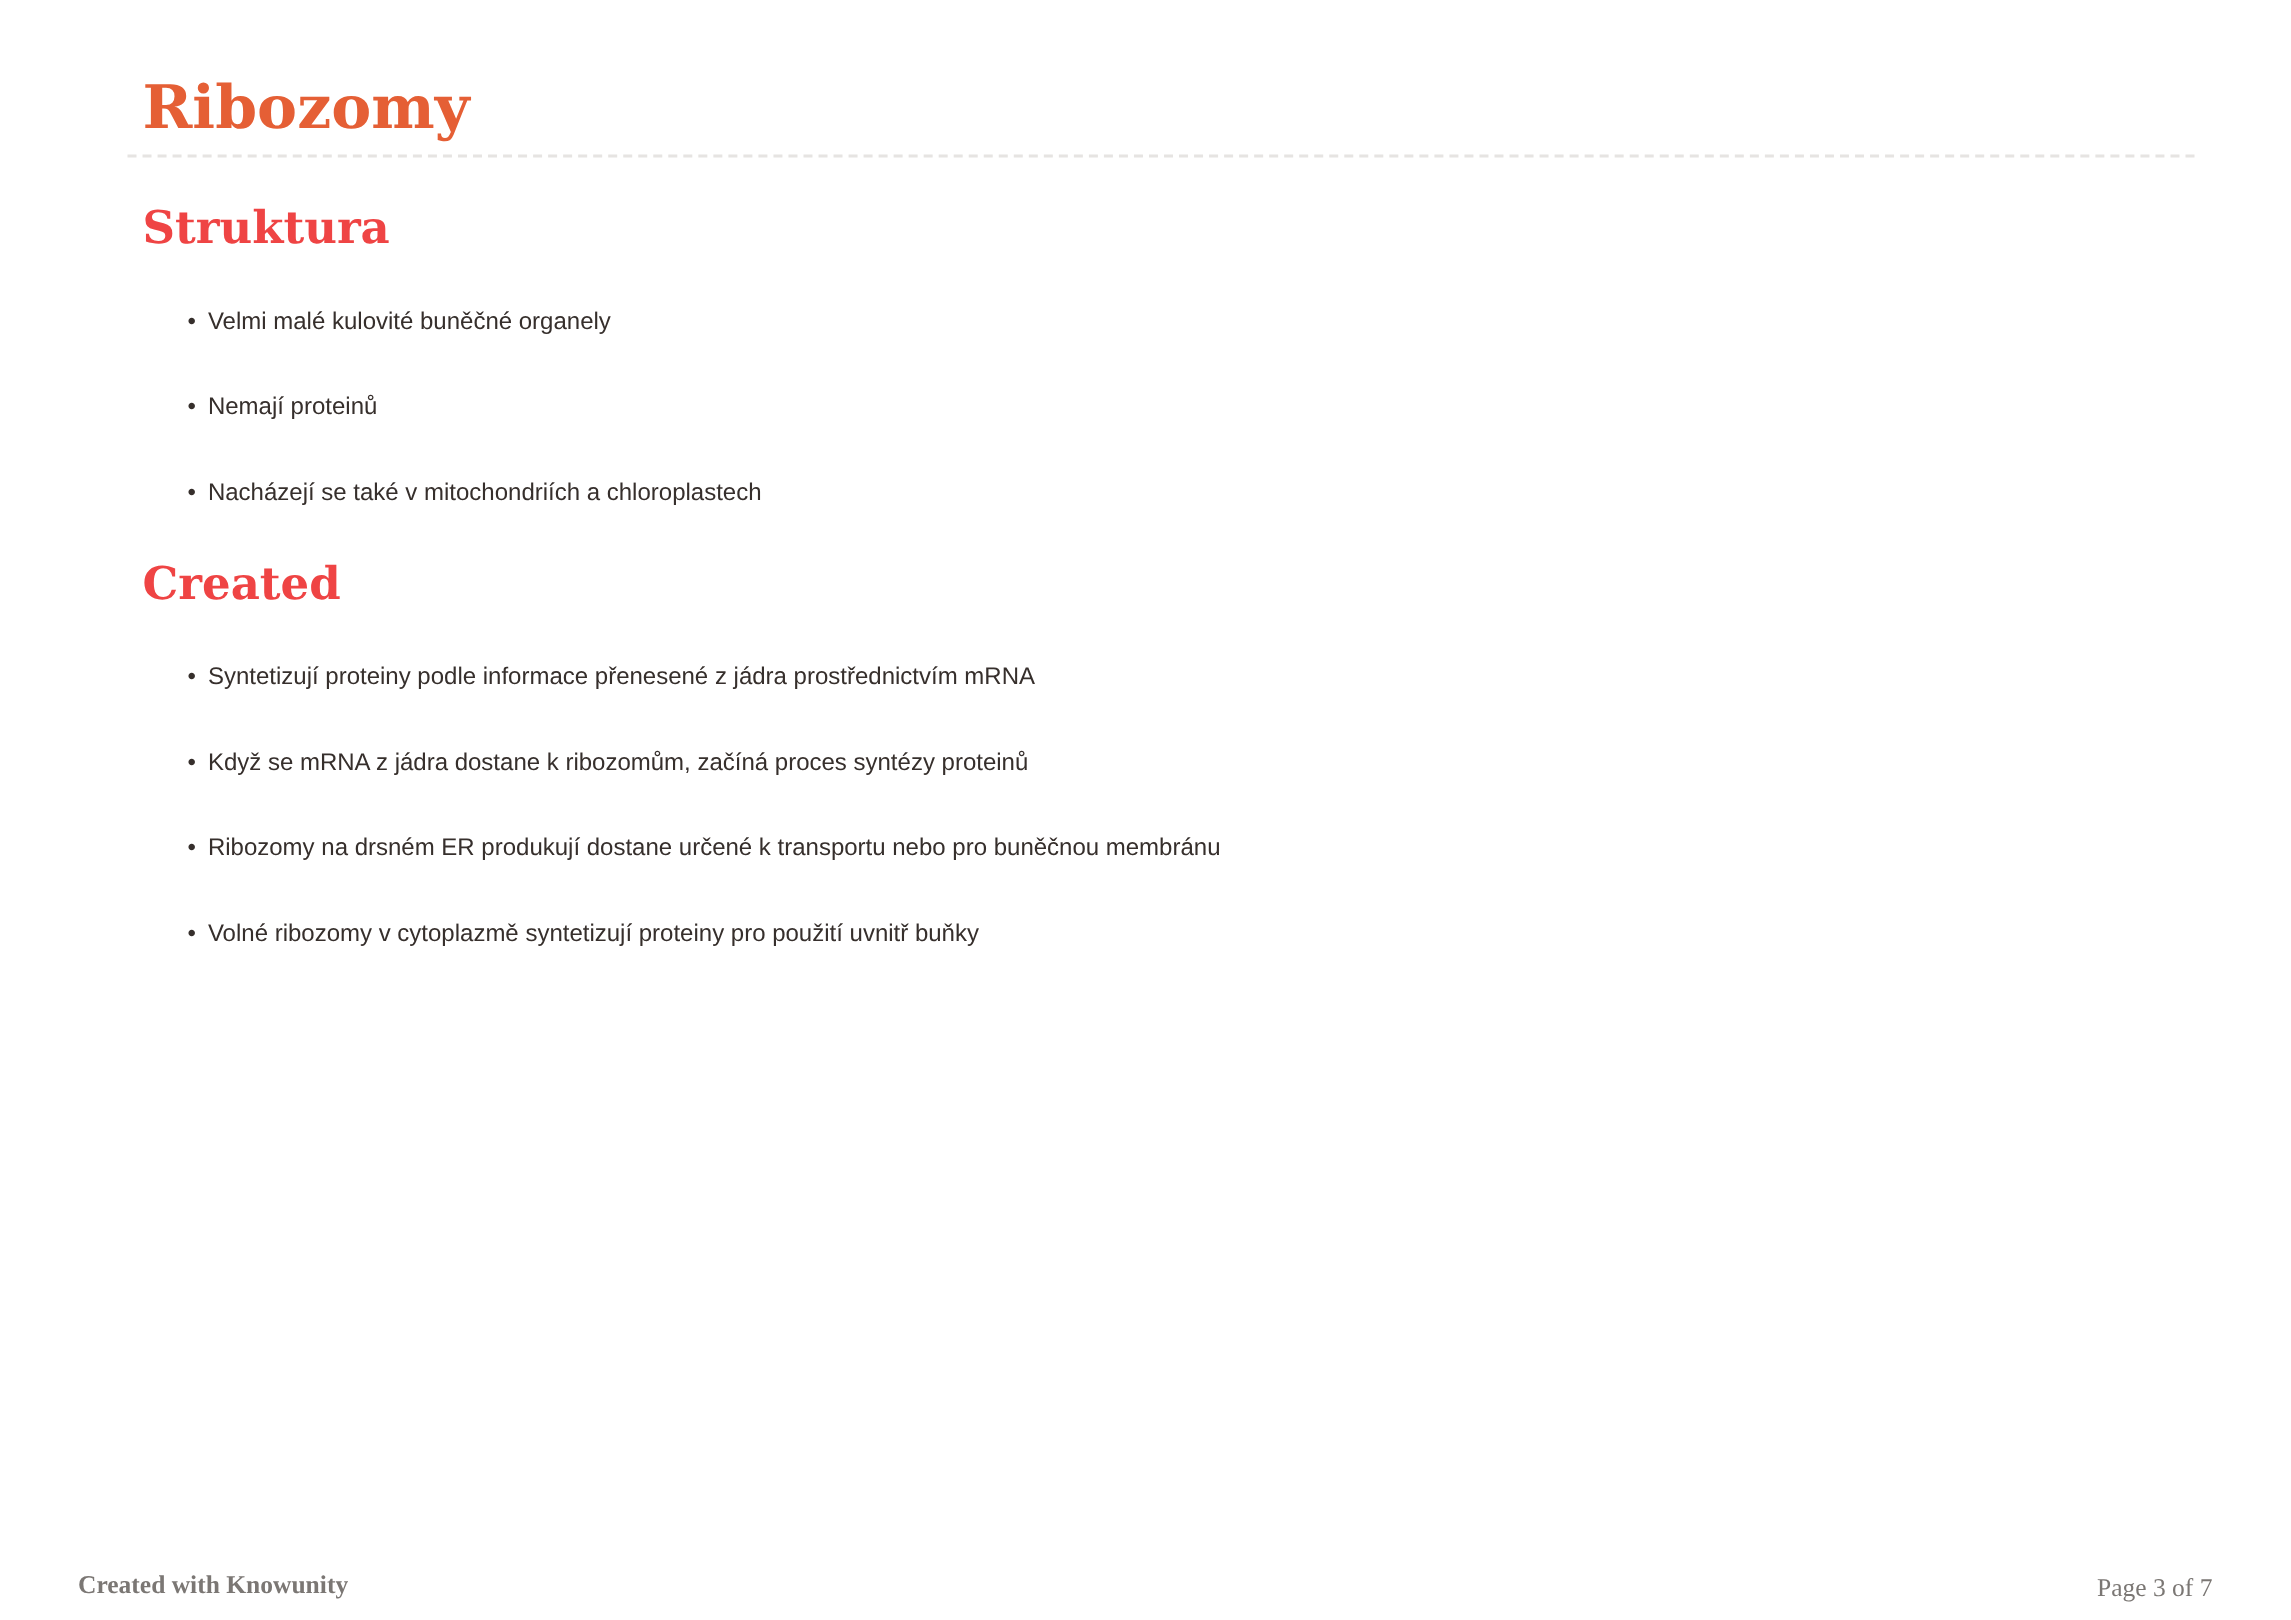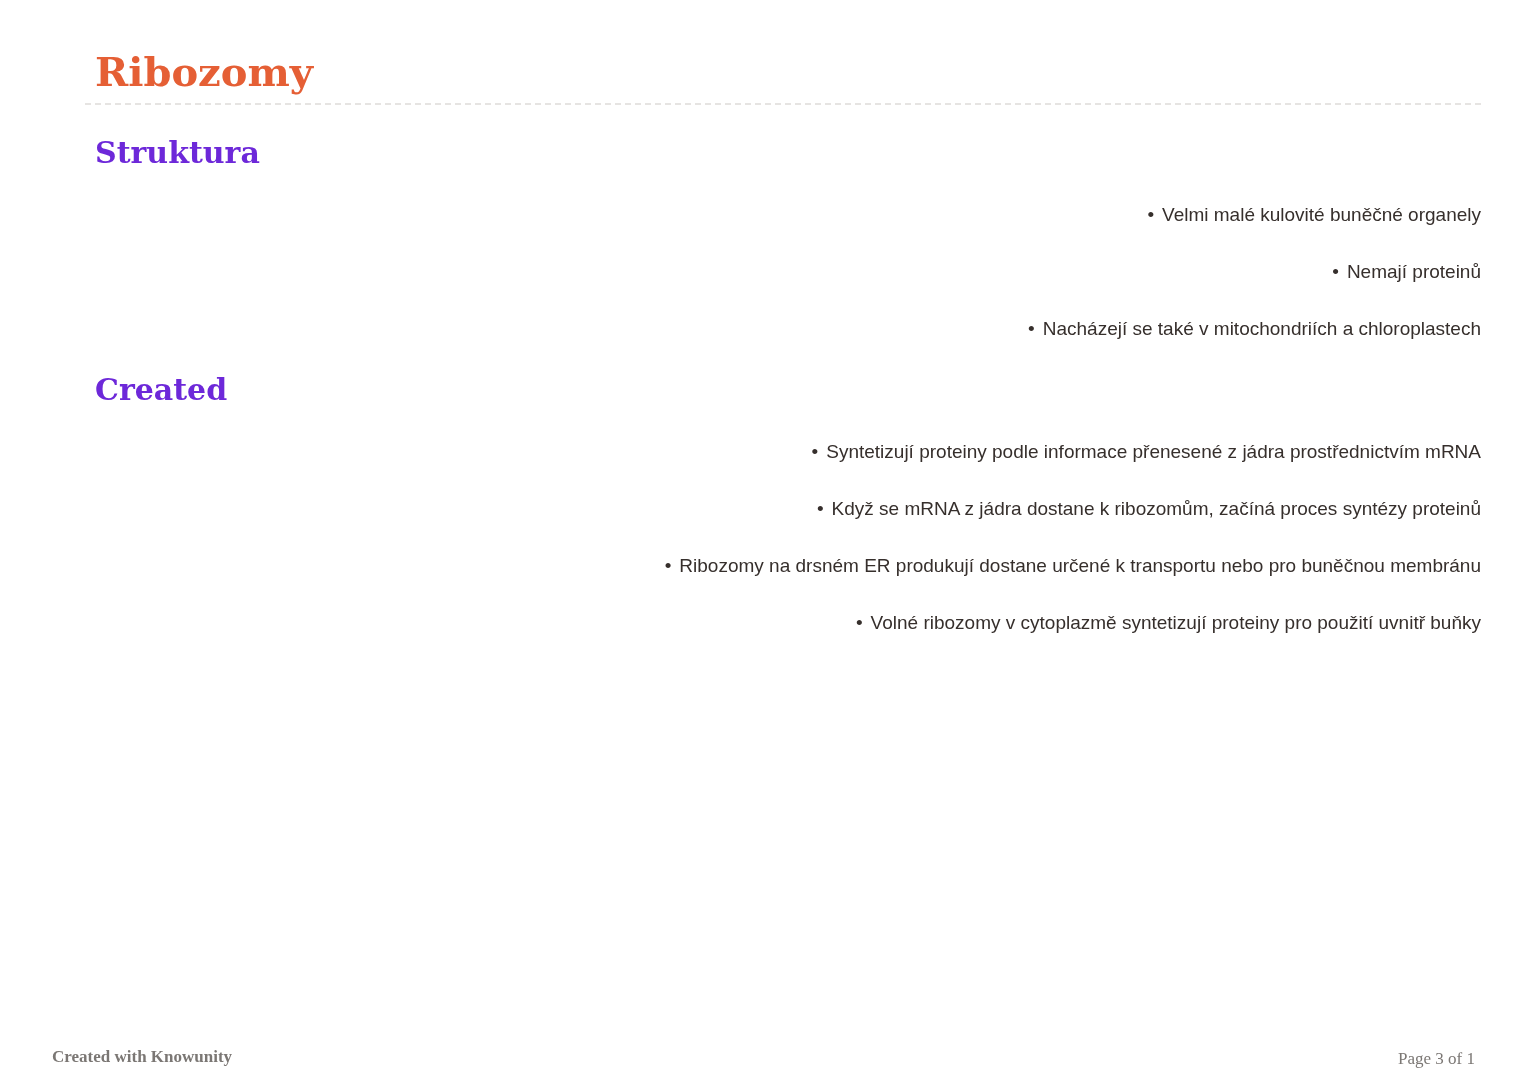--- a/index.html
+++ b/index.html
@@ -6,51 +6,50 @@
   html, body { margin: 0; padding: 0; }
   body {
     width: 1527px;
     height: 1080px;
     background: #ffffff;
     font-family: "Liberation Sans", sans-serif;
     position: relative;
     overflow: hidden;
   }
   .content {
-    padding: 52px 46px 0 95px;
+    padding: 52px 64px 0 95px;
   }
   .page-title {
     font-family: "DejaVu Serif", serif;
     font-weight: 700;
     font-size: 40px;
     line-height: 1;
     color: #e55f35;
     margin: 0 0 0 -10px;
     padding: 0 0 11px 10px;
     border-bottom: 2px dashed #e6e4e2;
   }
   .section-heading {
     font-family: "DejaVu Serif", serif;
     font-weight: 700;
     font-size: 30px;
     line-height: 1;
-    color: #6d28d9;
+    color: #ef4444;
     margin: 33px 0 36px 0;
   }
   ul.bullet-list {
     list-style: none;
     margin: 0;
     padding: 0 0 0 30px;
   }
   ul.bullet-list li {
-    font-size: 19px;
+    font-size: 16px;
     line-height: 22px;
     color: #362f2c;
     margin: 0 0 35px 0;
-    text-align: right;
   }
   .bullet-marker {
     margin-right: 8px;
   }
   .footer-left {
     position: absolute;
     left: 52px;
     bottom: 13px;
     font-family: "Liberation Serif", serif;
     font-weight: 700;
@@ -85,13 +84,13 @@
   <ul class="bullet-list">
     <li><span class="bullet-marker">•</span><span>Syntetizují proteiny podle informace přenesené z jádra prostřednictvím mRNA</span></li>
     <li><span class="bullet-marker">•</span><span>Když se mRNA z jádra dostane k ribozomům, začíná proces syntézy proteinů</span></li>
     <li><span class="bullet-marker">•</span><span>Ribozomy na drsném ER produkují dostane určené k transportu nebo pro buněčnou membránu</span></li>
     <li><span class="bullet-marker">•</span><span>Volné ribozomy v cytoplazmě syntetizují proteiny pro použití uvnitř buňky</span></li>
   </ul>
 
 </div>
 
 <div class="footer-left">Created with Knowunity</div>
-<div class="footer-right">Page 3 of 1</div>
+<div class="footer-right">Page 3 of 7</div>
 
 </body></html>

